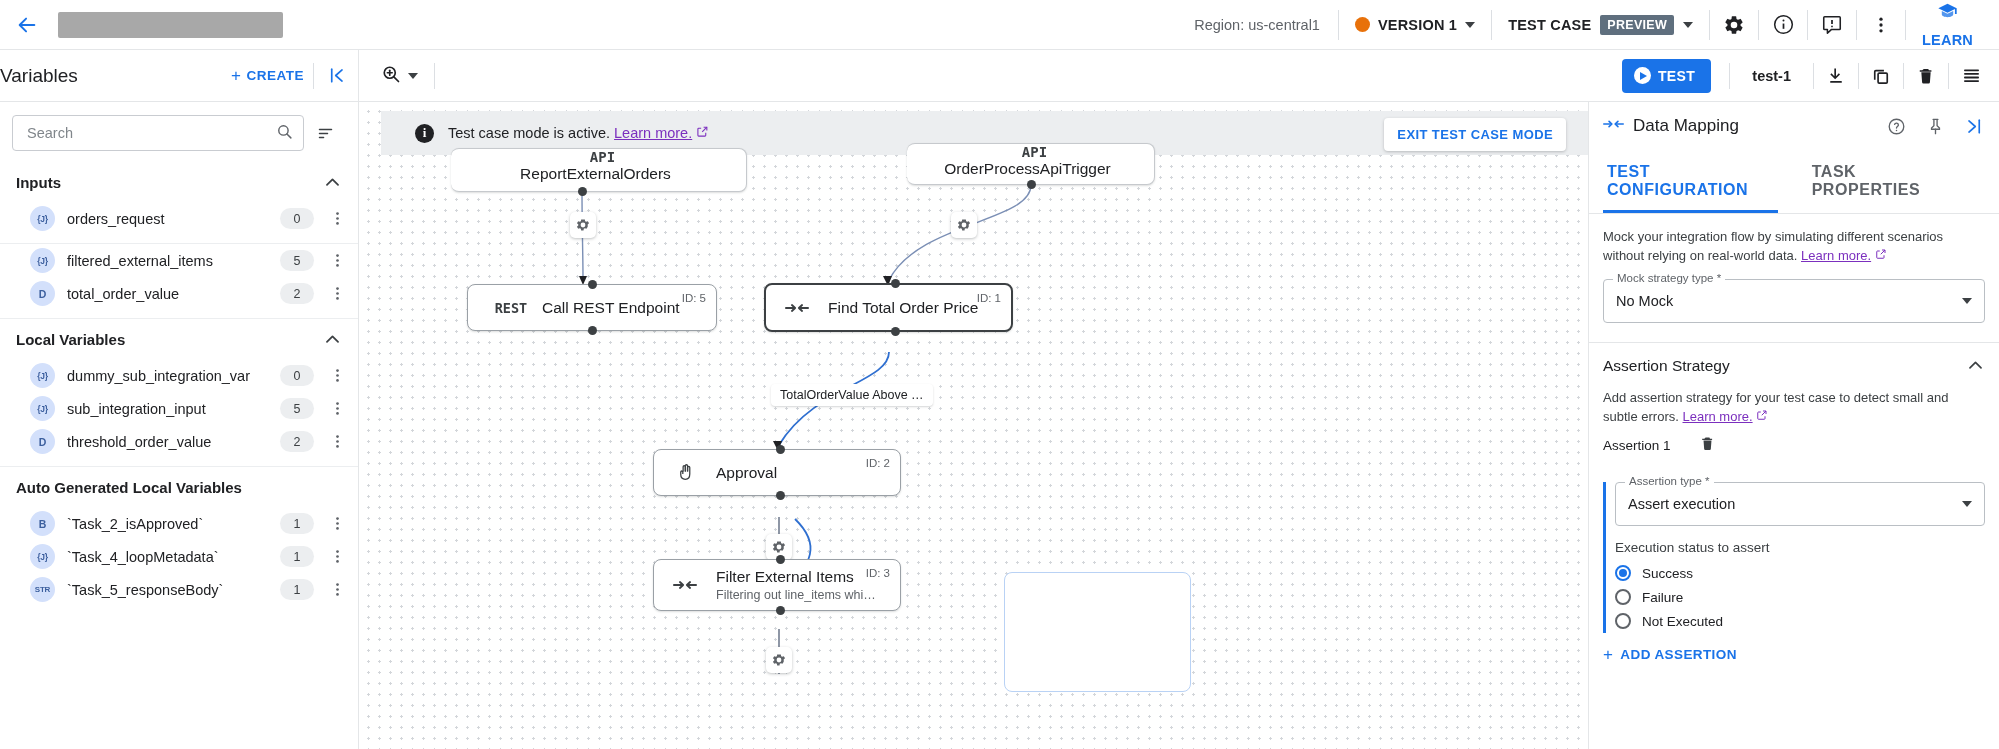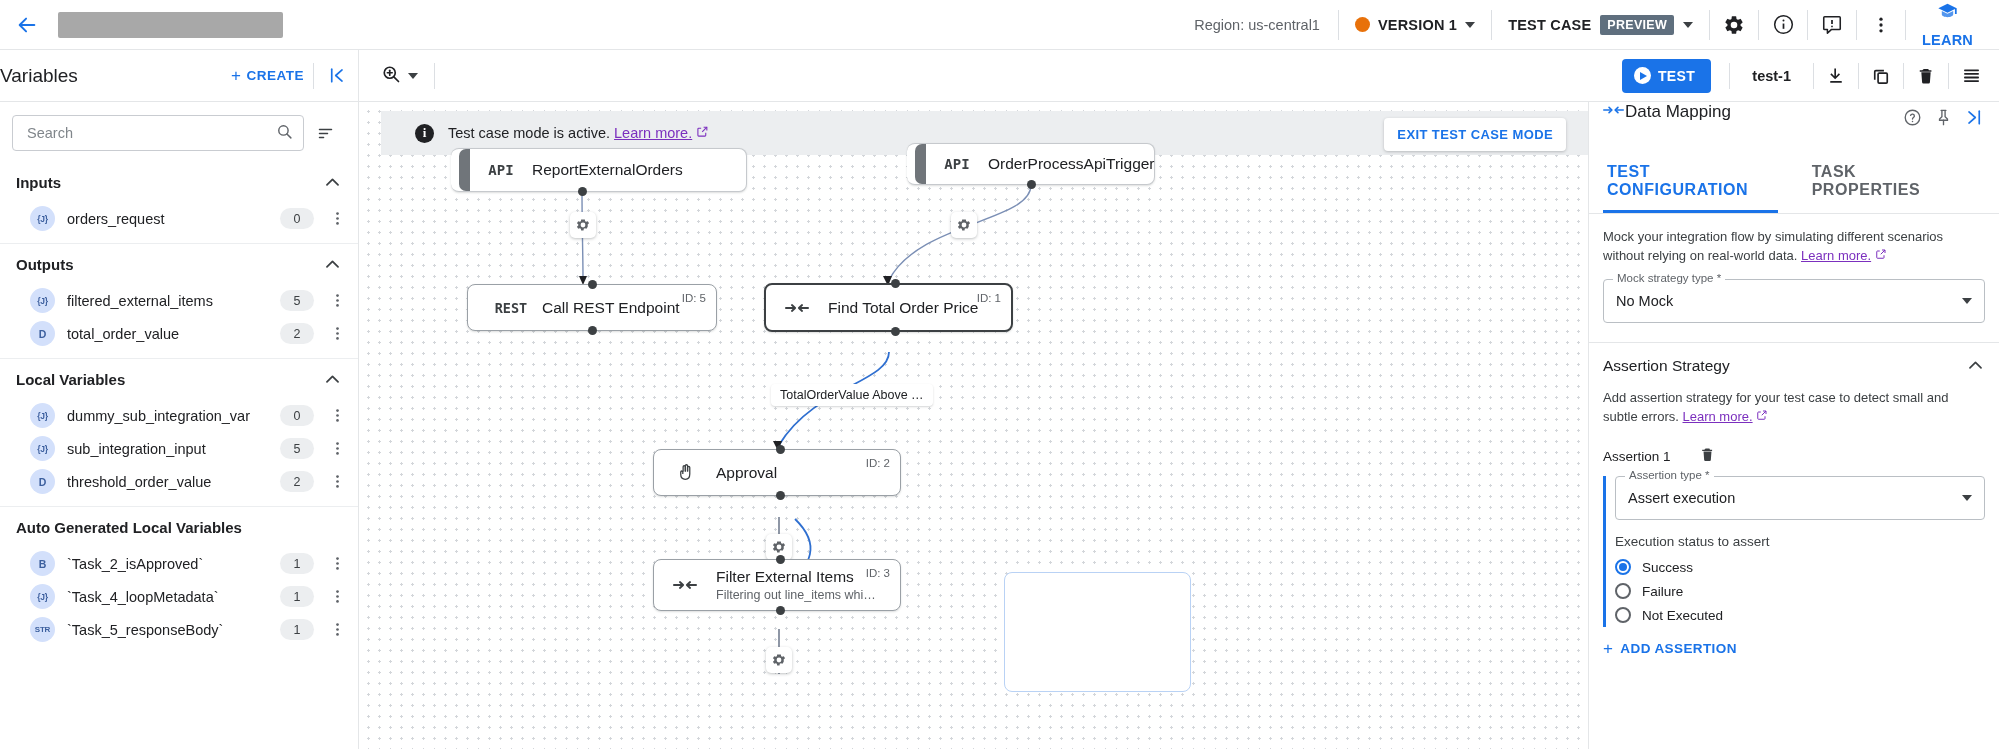--- a/index.html
+++ b/index.html
@@ -152,21 +152,21 @@
   .exit-btn {
     position: absolute; right: 22px; top: 16px; background: #fff; border: none; border-radius: 4px;
     padding: 9px 13px; font-size: 13px; font-weight: 600; color: #1a73e8; letter-spacing: .4px;
     box-shadow: 0 1px 3px rgba(60,64,67,.3); cursor: pointer; font-family: inherit; z-index: 5;
   }
   .node {
     position: absolute; background: #fff; border: 1px solid #9aa0a6; border-radius: 8px;
     display: flex; align-items: center; box-shadow: 0 1px 2px rgba(60,64,67,.18);
   }
   .node.sel { border: 2px solid #3c4043; }
-  .node.trigger { border: 1px solid #c6c9cd; border-left: none; padding-left: 8px; }
+  .node.trigger { border: 1px solid #c6c9cd; border-left: none; padding-left: 8px; flex-direction: column; }
   .trigger-bar { width: 11px; align-self: stretch; background: #70757a; border-radius: 7px 0 0 7px; flex: 0 0 auto; }
   .node-ic {
     width: 62px; flex: 0 0 auto; display: flex; align-items: center; justify-content: center;
     font-family: "DejaVu Sans Mono", monospace; font-size: 14px; font-weight: 700; color: #3c4043;
   }
   .node-ic.rest { font-size: 13.5px; }
   .node-txt { flex: 1 1 auto; padding-right: 14px; }
   .node-title { font-size: 15.5px; color: #202124; white-space: nowrap; }
   .node-sub { font-size: 12.5px; color: #5f6368; margin-top: 2px; white-space: nowrap; overflow: hidden; text-overflow: ellipsis; max-width: 186px;}
   .node-id { position: absolute; top: 7px; right: 10px; font-size: 11.5px; color: #5f6368; }
@@ -183,21 +183,21 @@
   .ghost-card {
     position: absolute; background: #fff; border: 1px solid #b9d2f5; border-radius: 8px;
   }
   svg.wires { position: absolute; left: 0; top: 0; width: 100%; height: 100%; pointer-events: none; }
 
   
   .rightpanel {
     width: 411px; min-width: 411px; background: #fff; border-left: 1px solid #e4e6e8;
     display: flex; flex-direction: column; overflow: hidden;
   }
-  .rp-head { height: 48px; display: flex; padding: 0 10px 0 14px; gap: 1px; }
+  .rp-head { height: 48px; display: flex; align-items: center; padding: 0 10px 0 14px; gap: 9px; }
   .rp-title { font-size: 17px; color: #202124; flex: 1 1 auto; }
   .rp-ic { width: 30px; height: 30px; display: flex; align-items: center; justify-content: center; cursor: pointer; color: #1a73e8; }
   .rp-ic.grey { color: #5f6368; }
   .rp-tabs { display: flex; border-bottom: 1px solid #e4e6e8; padding: 0 14px; }
   .rp-tab {
     font-size: 16px; font-weight: 600; color: #5f6368; letter-spacing: .55px;
     padding: 13px 4px 11px 4px; margin-right: 30px; cursor: pointer; border-bottom: 3px solid transparent;
   }
   .rp-tab.active { color: #1a73e8; border-bottom-color: #1a73e8; }
   .rp-body { flex: 1 1 auto; overflow: hidden; padding: 0 14px; }
@@ -208,21 +208,21 @@
     display: flex; align-items: center; padding: 0 12px; margin-top: 13px; cursor: pointer;
   }
   .field-label {
     position: absolute; top: -8px; left: 9px; background: #fff; padding: 0 4px;
     font-size: 11.5px; color: #5f6368;
   }
   .field-val { flex: 1 1 auto; font-size: 14.5px; color: #202124; }
   .divider-full { height: 1px; background: #e4e6e8; margin: 19px -14px 0 -14px; }
   .sec-head { display: flex; align-items: center; height: 46px; cursor: pointer; }
   .sec-title { flex: 1 1 auto; font-size: 15.5px; color: #202124; }
-  .assert-head { display: flex; align-items: center; gap: 28px; margin-top: 20px; }
+  .assert-head { display: flex; align-items: center; gap: 28px; margin-top: 9px; }
   .assert-name { font-size: 13.5px; color: #202124; }
   .assert-box { border-left: 3px solid #1a73e8; padding-left: 9px; margin-top: 8px; }
   .sublabel { font-size: 13.5px; color: #3c4043; margin: 14px 0 6px 0; }
   .radio-row { display: flex; align-items: center; gap: 11px; height: 24px; margin-bottom: 0px; cursor: pointer; }
   .radio {
     width: 16px; height: 16px; border-radius: 50%; border: 2px solid #5f6368; flex: 0 0 auto;
     display: flex; align-items: center; justify-content: center;
   }
   .radio.on { border-color: #1a73e8; }
   .radio.on::after { content: ""; width: 8px; height: 8px; border-radius: 50%; background: #1a73e8; }
@@ -419,28 +419,20 @@
               <svg width="17" height="17" viewBox="0 0 24 24" fill="currentColor">
                 <circle cx="12" cy="5" r="1.9"></circle>
                 <circle cx="12" cy="12" r="1.9"></circle>
                 <circle cx="12" cy="19" r="1.9"></circle>
               </svg>
             </span>
         </div>
       </div>
 
       <div class="vsection">
-        <div class="vsec-head">
-          <span class="vsec-title">Outputs</span>
-          <span class="chev">
-              <svg width="19" height="19" viewBox="0 0 24 24" fill="none" stroke="currentColor" stroke-width="2.2" stroke-linecap="round" stroke-linejoin="round">
-                <polyline points="5 15 12 8 19 15"></polyline>
-              </svg>
-            </span>
-        </div>
         <div class="vrow">
           <span class="vbadge small">{J}</span>
           <span class="vname">filtered_external_items</span>
           <span class="vcount">5</span>
           <span class="vdots">
               <svg width="17" height="17" viewBox="0 0 24 24" fill="currentColor">
                 <circle cx="12" cy="5" r="1.9"></circle>
                 <circle cx="12" cy="12" r="1.9"></circle>
                 <circle cx="12" cy="19" r="1.9"></circle>
               </svg>
@@ -774,21 +766,21 @@
         <div class="assert-head">
           <span class="assert-name">Assertion 1</span>
           <span>
             <svg width="17" height="17" viewBox="0 0 24 24" fill="#3c4043">
                 <path d="M6.4 7.6h11.2l-.9 12a1.6 1.6 0 0 1-1.6 1.5H8.9a1.6 1.6 0 0 1-1.6-1.5zM9.3 3.6h5.4l.8 1.6h3V7H4.5V5.2h3z"></path>
               </svg>
           </span>
         </div>
 
         <div class="assert-box">
-          <div class="field" style="margin-top:9px">
+          <div class="field" style="margin-top:26px">
             <span class="field-label">Assertion type *</span>
             <span class="field-val">Assert execution</span>
             <span class="caret"></span>
           </div>
 
           <div class="sublabel">Execution status to assert</div>
 
           <div class="radio-row">
             <span class="radio on"></span>
             <span class="radio-lbl">Success</span>

